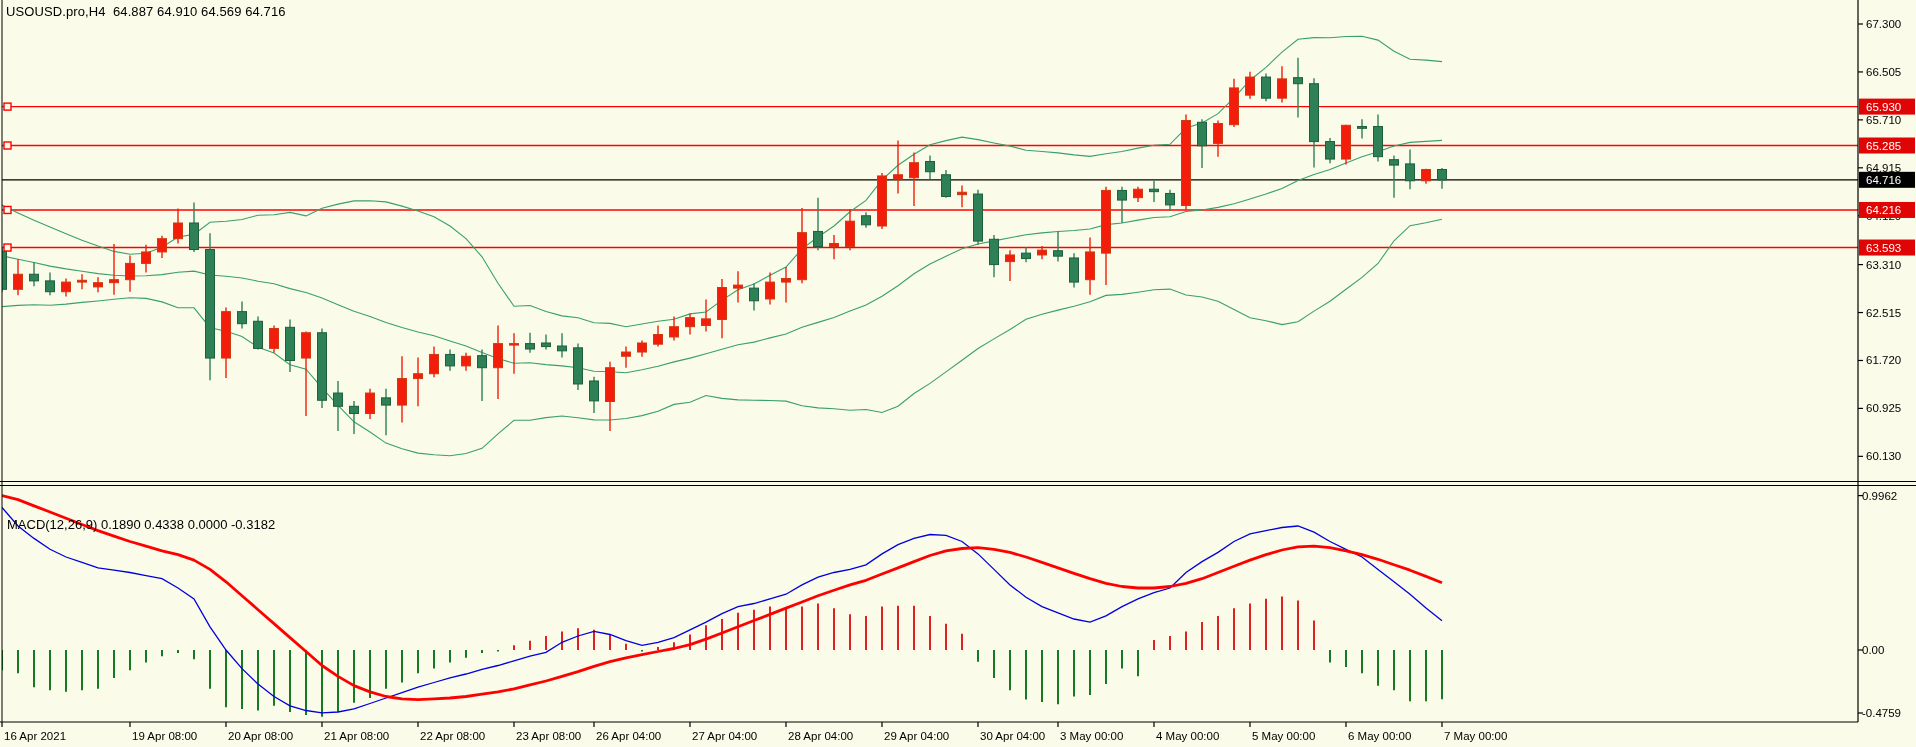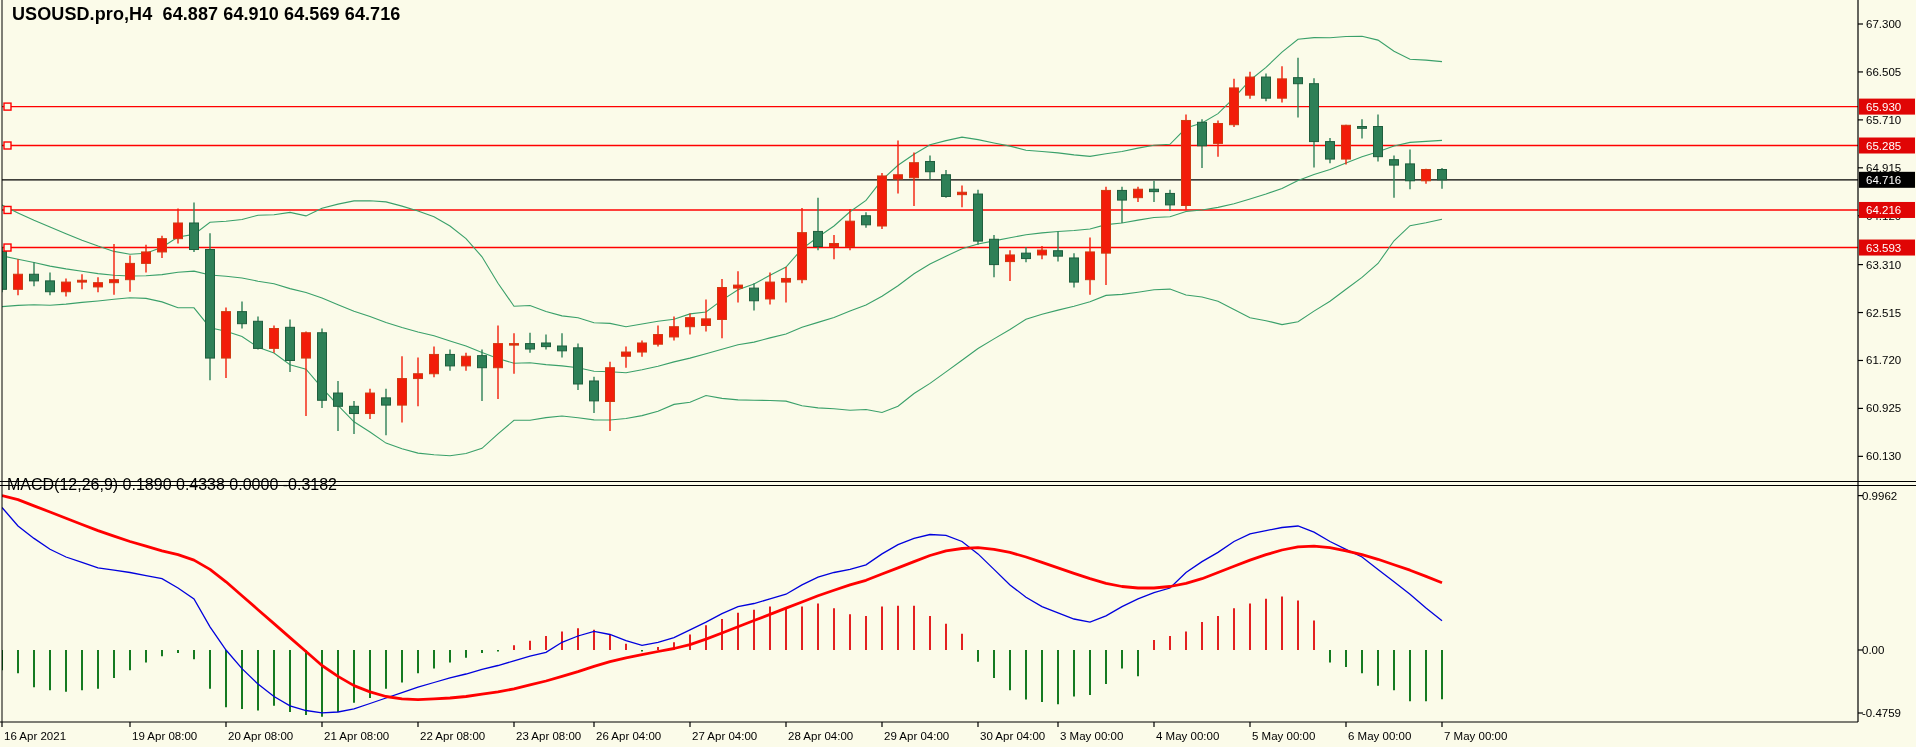--- a/index.html
+++ b/index.html
@@ -1,21 +1,21 @@
 <!DOCTYPE html>
 <html><head>
 <meta charset="utf-8">
 <style>
   html,body{margin:0;padding:0;background:#888;}
   #stage{position:relative;width:1916px;height:747px;background:#fbfbe9;overflow:hidden;
          font-family:"Liberation Sans","DejaVu Sans",sans-serif;}
   #cv{position:absolute;left:0;top:0;}
   .overlay-label{position:absolute;color:#000;white-space:pre;pointer-events:none;}
-  #chart-title{left:12px;top:4px;font-size:18px;font-weight:700;letter-spacing:.1px;}
-  #macd-label{left:7px;top:476px;font-size:16px;font-weight:400;}
+  #chart-title{left:6px;top:4px;font-size:13px;font-weight:400;letter-spacing:.1px;}
+  #macd-label{left:7px;top:517px;font-size:13px;font-weight:400;}
 </style>
 </head>
 <body>
 
 <div id="stage">
   <svg id="cv" width="1916" height="747" viewBox="0 0 1916 747">
       <rect x="0" y="0" width="1916" height="747" fill="#fbfbe9"></rect>
       <defs>
         <clipPath id="mainClip">
           <rect x="2" y="0" width="1856" height="481.5"></rect>

